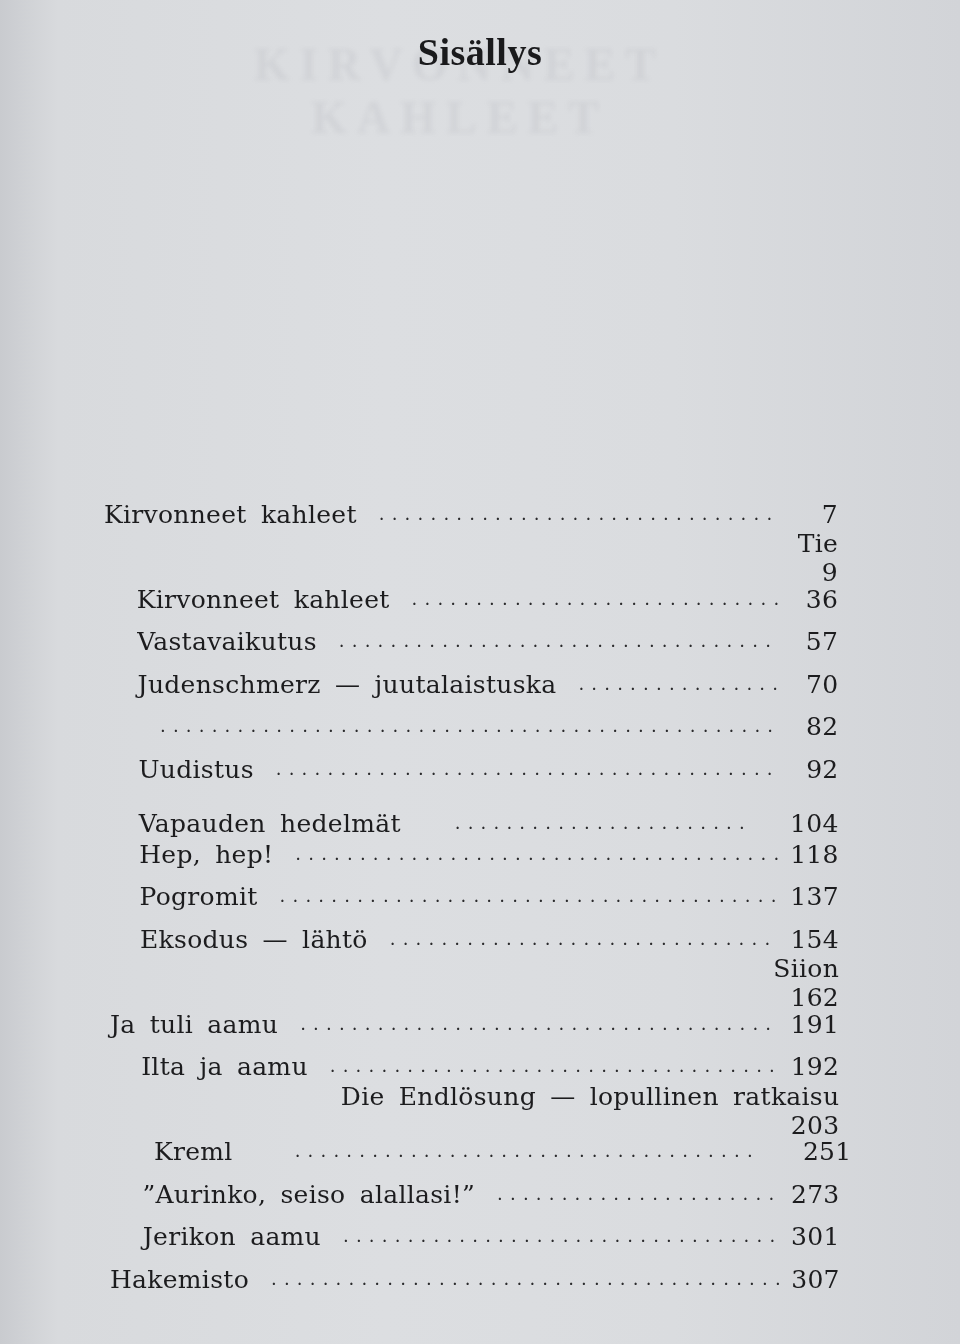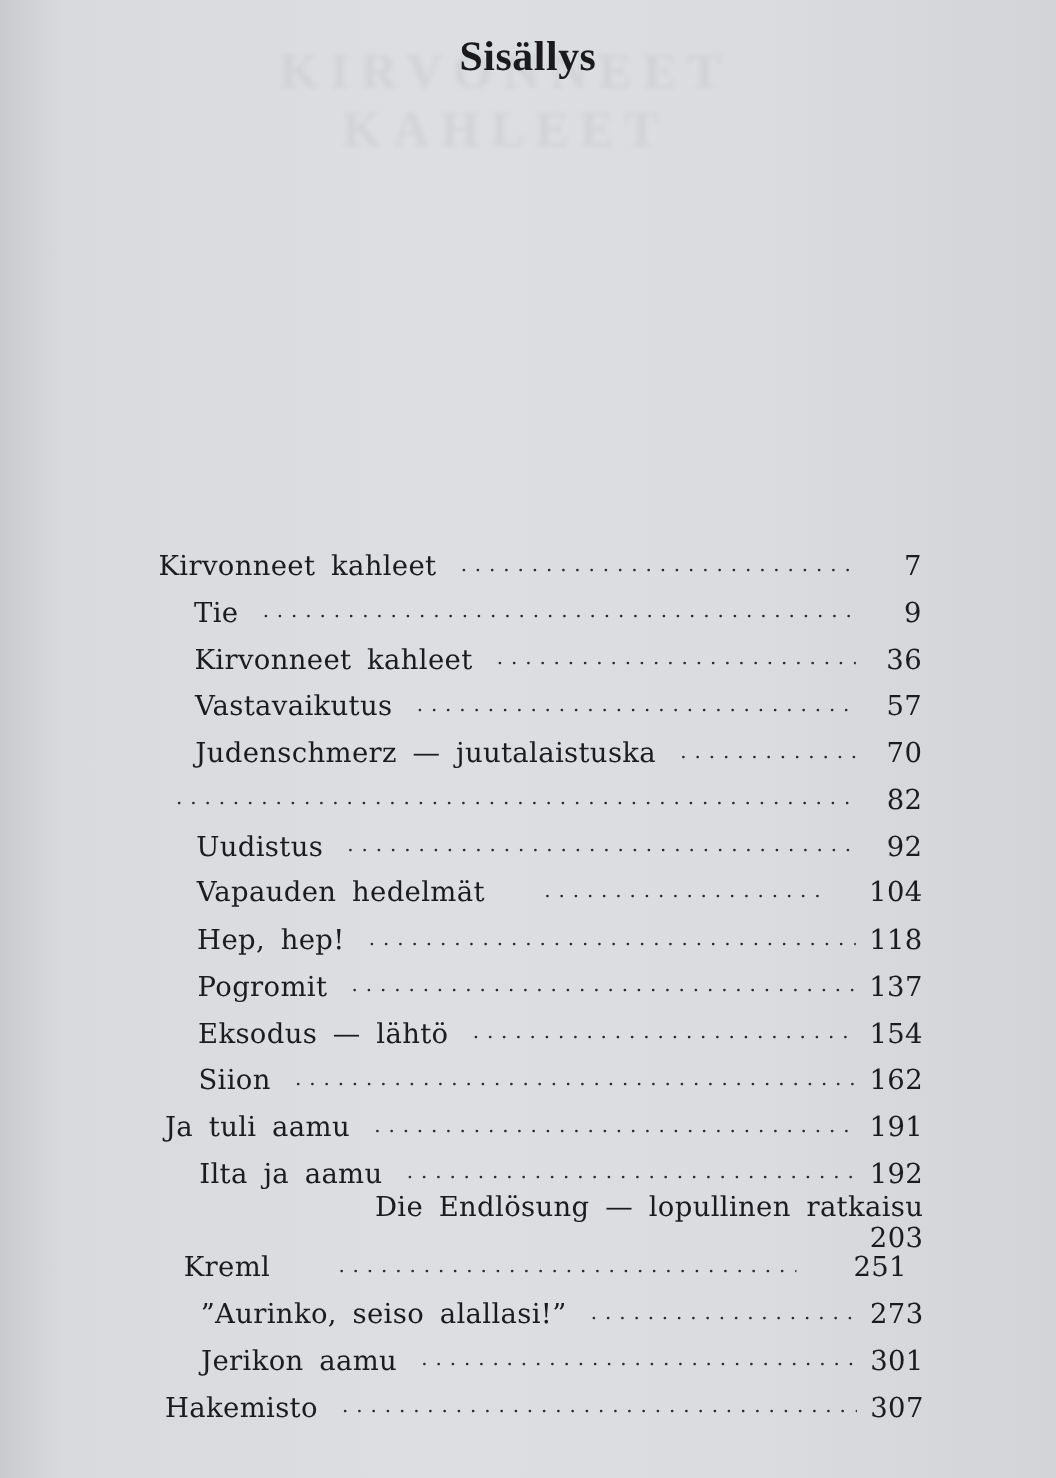--- a/index.html
+++ b/index.html
@@ -23,40 +23,40 @@
     text-align: center; font-family: "Liberation Serif", serif;
     font-weight: bold; font-size: 46px; letter-spacing: 10px;
     color: rgba(120,125,135,0.09); filter: blur(2px);
   }
   .toc { position: absolute; left: 0; top: 487px; width: 960px; }
   .row {
     position: absolute; height: 42px; display: flex; align-items: flex-end;
     font-family: "DejaVu Serif", serif; font-size: 25px;
     word-spacing: 6px; letter-spacing: 0.3px;
   }
-  .row .label { white-space: pre; margin-left: 40px; }
+  .row .label { white-space: pre; }
   .row .dots {
     flex: 1; margin: 0 12px 0 22px; overflow: hidden; white-space: nowrap;
     letter-spacing: 7.2px; font-size: 18px; color: #2a2a2c; line-height: 30px;
   }
   .row .page-num { text-align: right; min-width: 48px; }
 </style>
 </head>
 <body>
 
 <div class="page">
   <div class="ghost">KIRVONNEET KAHLEET</div>
   <div class="title">Sisällys</div>
   <div class="toc" id="toc">
       <div class="row" style="top: 0px; left: 104px; width: 734px;">
         <span class="label">Kirvonneet kahleet</span>
         <span class="dots">........................................................................................................................</span>
         <span class="page-num">7</span>
       </div>
-      <div class="row" style="top: 42px; left: 136.4px; width: 701.7px;">
+      <div class="row" style="top: 42px; left: 136.4px; width: 701.7px; flex-direction: column;">
         <span class="label">Tie</span>
         <span class="dots">........................................................................................................................</span>
         <span class="page-num">9</span>
       </div>
       <div class="row" style="top: 85px; left: 136.8px; width: 701.4px;">
         <span class="label">Kirvonneet kahleet</span>
         <span class="dots">........................................................................................................................</span>
         <span class="page-num">36</span>
       </div>
       <div class="row" style="top: 127px; left: 137.2px; width: 701.1px;">
@@ -71,61 +71,61 @@
       </div>
       <div class="row" style="top: 212px; left: 138px; width: 700.5px;">
         <span class="dots">........................................................................................................................</span>
         <span class="page-num">82</span>
       </div>
       <div class="row" style="top: 255px; left: 138.4px; width: 700.2px;">
         <span class="label">Uudistus</span>
         <span class="dots">........................................................................................................................</span>
         <span class="page-num">92</span>
       </div>
-      <div class="row" style="top: 296px; left: 138.8px; width: 699.9px; gap: 32px;">
+      <div class="row" style="top: 309px; left: 138.8px; width: 699.9px; gap: 32px;">
         <span class="label">Vapauden hedelmät</span>
         <span class="dots">........................................................................................................................</span>
         <span class="page-num">104</span>
       </div>
       <div class="row" style="top: 340px; left: 139.2px; width: 699.6px;">
         <span class="label">Hep, hep!</span>
         <span class="dots">........................................................................................................................</span>
         <span class="page-num">118</span>
       </div>
       <div class="row" style="top: 382px; left: 139.6px; width: 699.3px;">
         <span class="label">Pogromit</span>
         <span class="dots">........................................................................................................................</span>
         <span class="page-num">137</span>
       </div>
       <div class="row" style="top: 425px; left: 140px; width: 699px;">
         <span class="label">Eksodus — lähtö</span>
         <span class="dots">........................................................................................................................</span>
         <span class="page-num">154</span>
       </div>
-      <div class="row" style="top: 467px; left: 140.4px; width: 698.7px;">
+      <div class="row" style="top: 467px; left: 140.4px; width: 698.7px; flex-direction: column;">
         <span class="label">Siion</span>
         <span class="dots">........................................................................................................................</span>
         <span class="page-num">162</span>
       </div>
       <div class="row" style="top: 510px; left: 110px; width: 729.2px;">
         <span class="label">Ja tuli aamu</span>
         <span class="dots">........................................................................................................................</span>
         <span class="page-num">191</span>
       </div>
       <div class="row" style="top: 552px; left: 141.2px; width: 698.1px;">
         <span class="label">Ilta ja aamu</span>
         <span class="dots">........................................................................................................................</span>
         <span class="page-num">192</span>
       </div>
       <div class="row" style="top: 595px; left: 141.6px; width: 697.8px; flex-direction: column;">
         <span class="label">Die Endlösung — lopullinen ratkaisu</span>
         <span class="dots">........................................................................................................................</span>
         <span class="page-num">203</span>
       </div>
-      <div class="row" style="top: 637px; left: 127px; width: 697.5px; gap: 40px;">
+      <div class="row" style="top: 637px; left: 154px; width: 697.5px; gap: 40px;">
         <span class="label">Kreml</span>
         <span class="dots">........................................................................................................................</span>
         <span class="page-num">251</span>
       </div>
       <div class="row" style="top: 680px; left: 142.4px; width: 697.2px;">
         <span class="label">”Aurinko, seiso alallasi!”</span>
         <span class="dots">........................................................................................................................</span>
         <span class="page-num">273</span>
       </div>
       <div class="row" style="top: 722px; left: 142.8px; width: 696.9px;">

